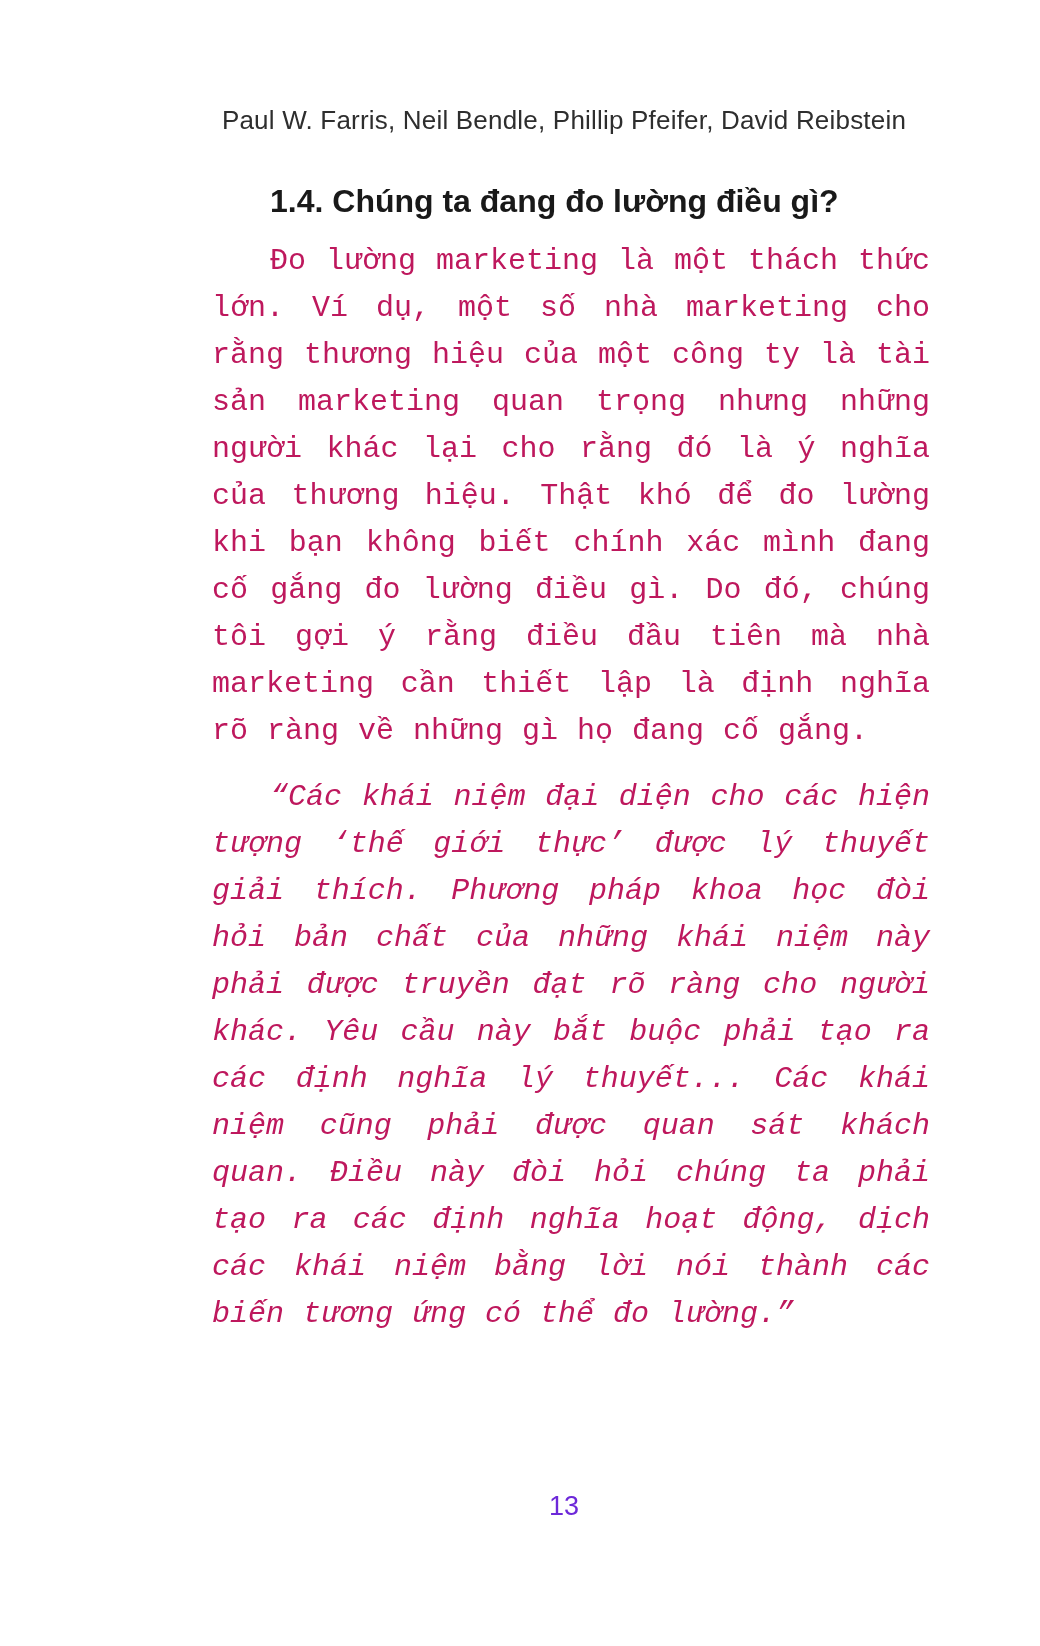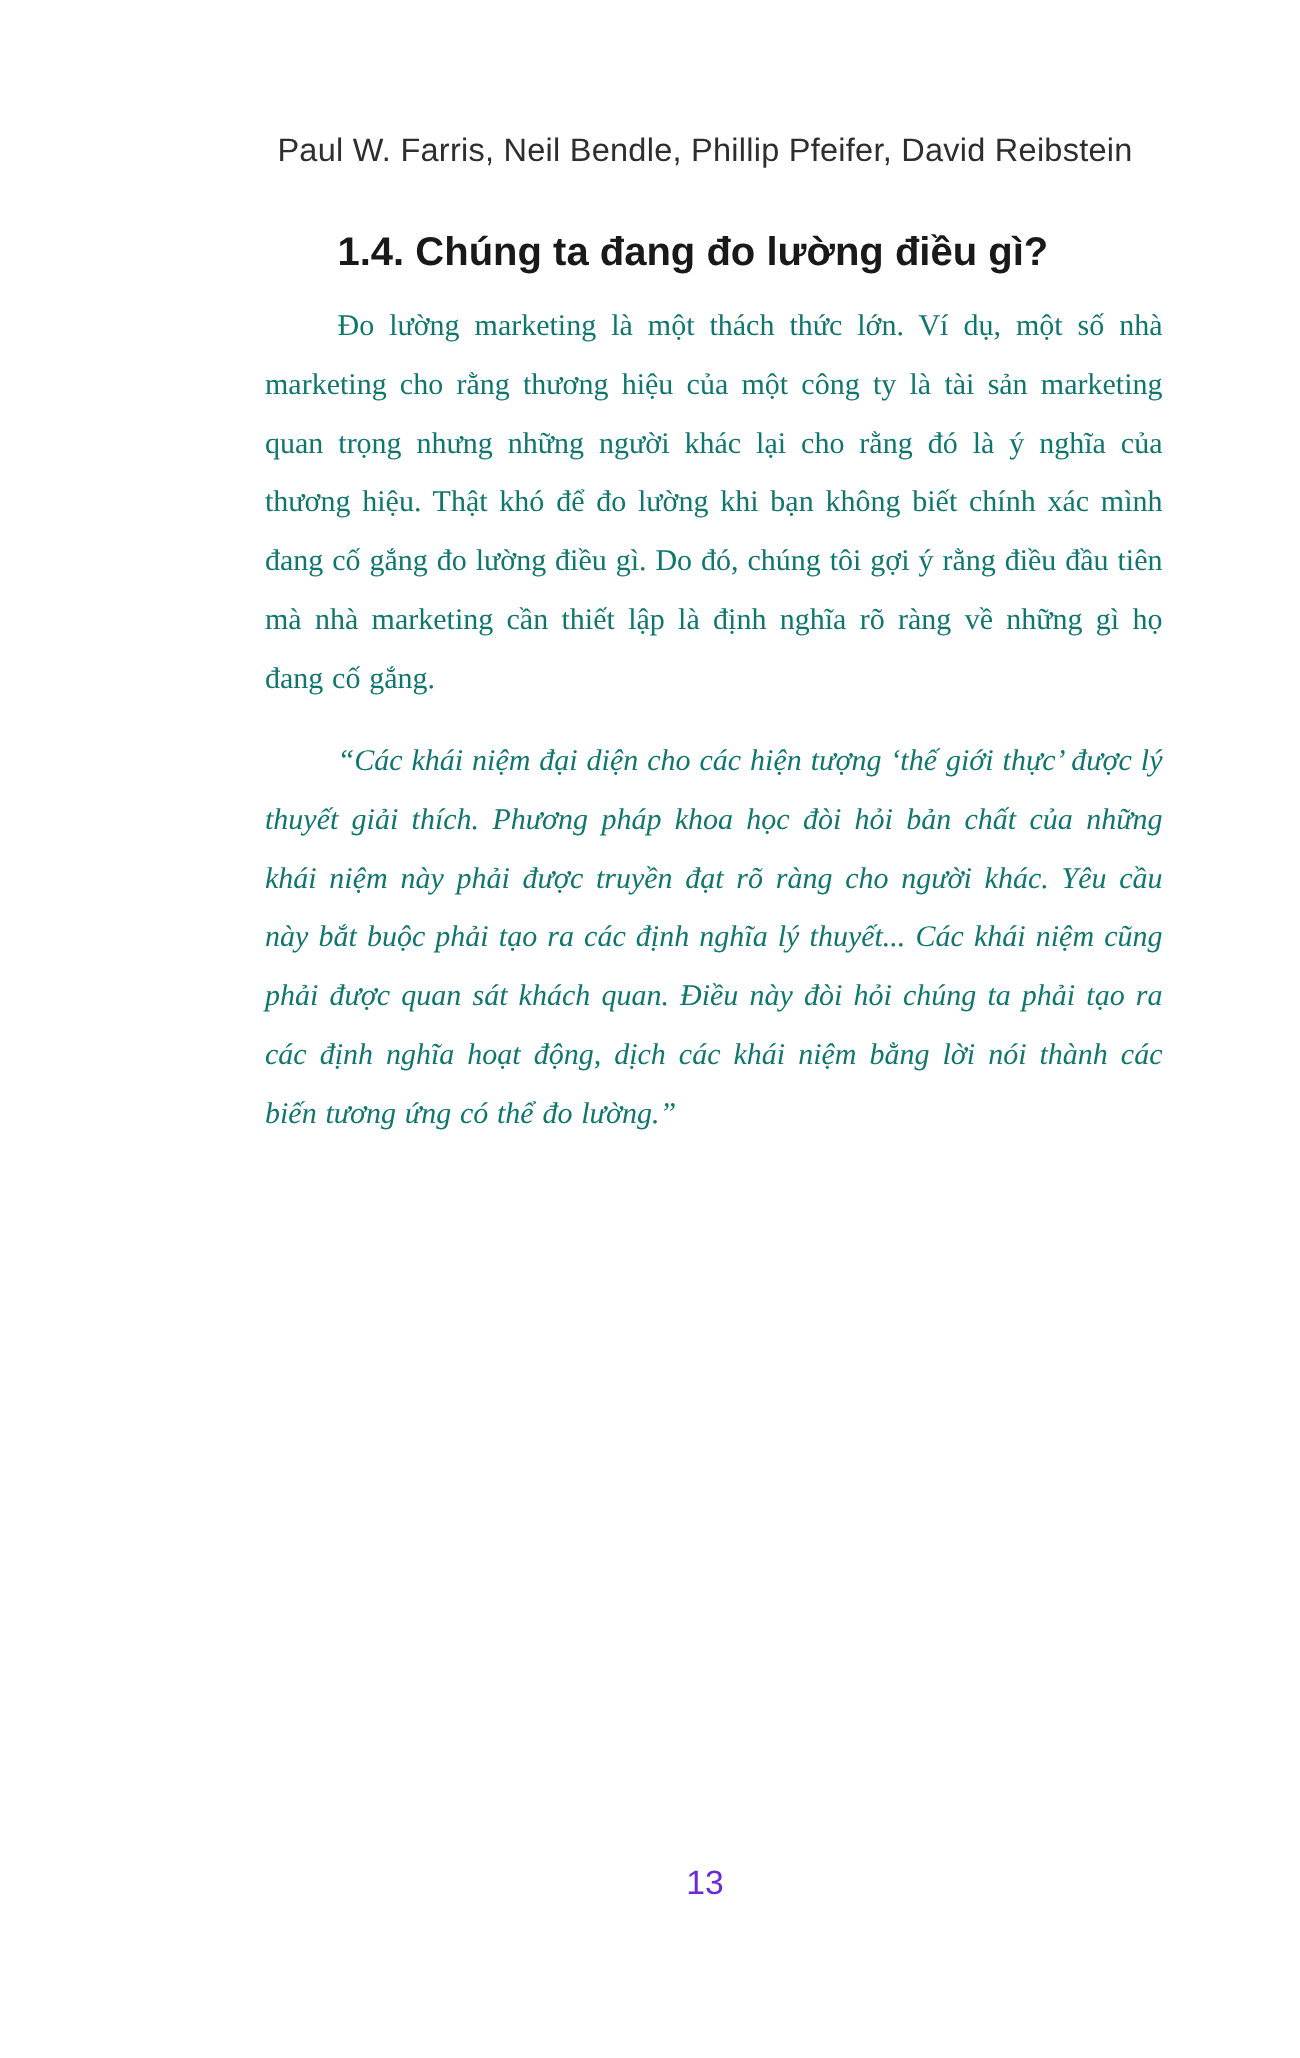--- a/index.html
+++ b/index.html
@@ -43,26 +43,27 @@
     color: #191919;
   }
   .content {
     position: absolute;
     top: 238px;
     left: 168px;
     width: 718px;
   }
   .content p {
     margin: 0 0 19px 0;
-    font-size: 24px;
+    font-size: 30px;
     line-height: 47px;
     text-align: justify;
     text-indent: 58px;
-    color: #0f766e;
+    color: #be185d;
     word-spacing: 1px;
+    font-family: Liberation Mono, monospace;
   }
   .content p.quote {
     font-style: italic;
   }
   .page-number {
     position: absolute;
     top: 1489px;
     left: 0;
     right: 0;
     text-align: center;

